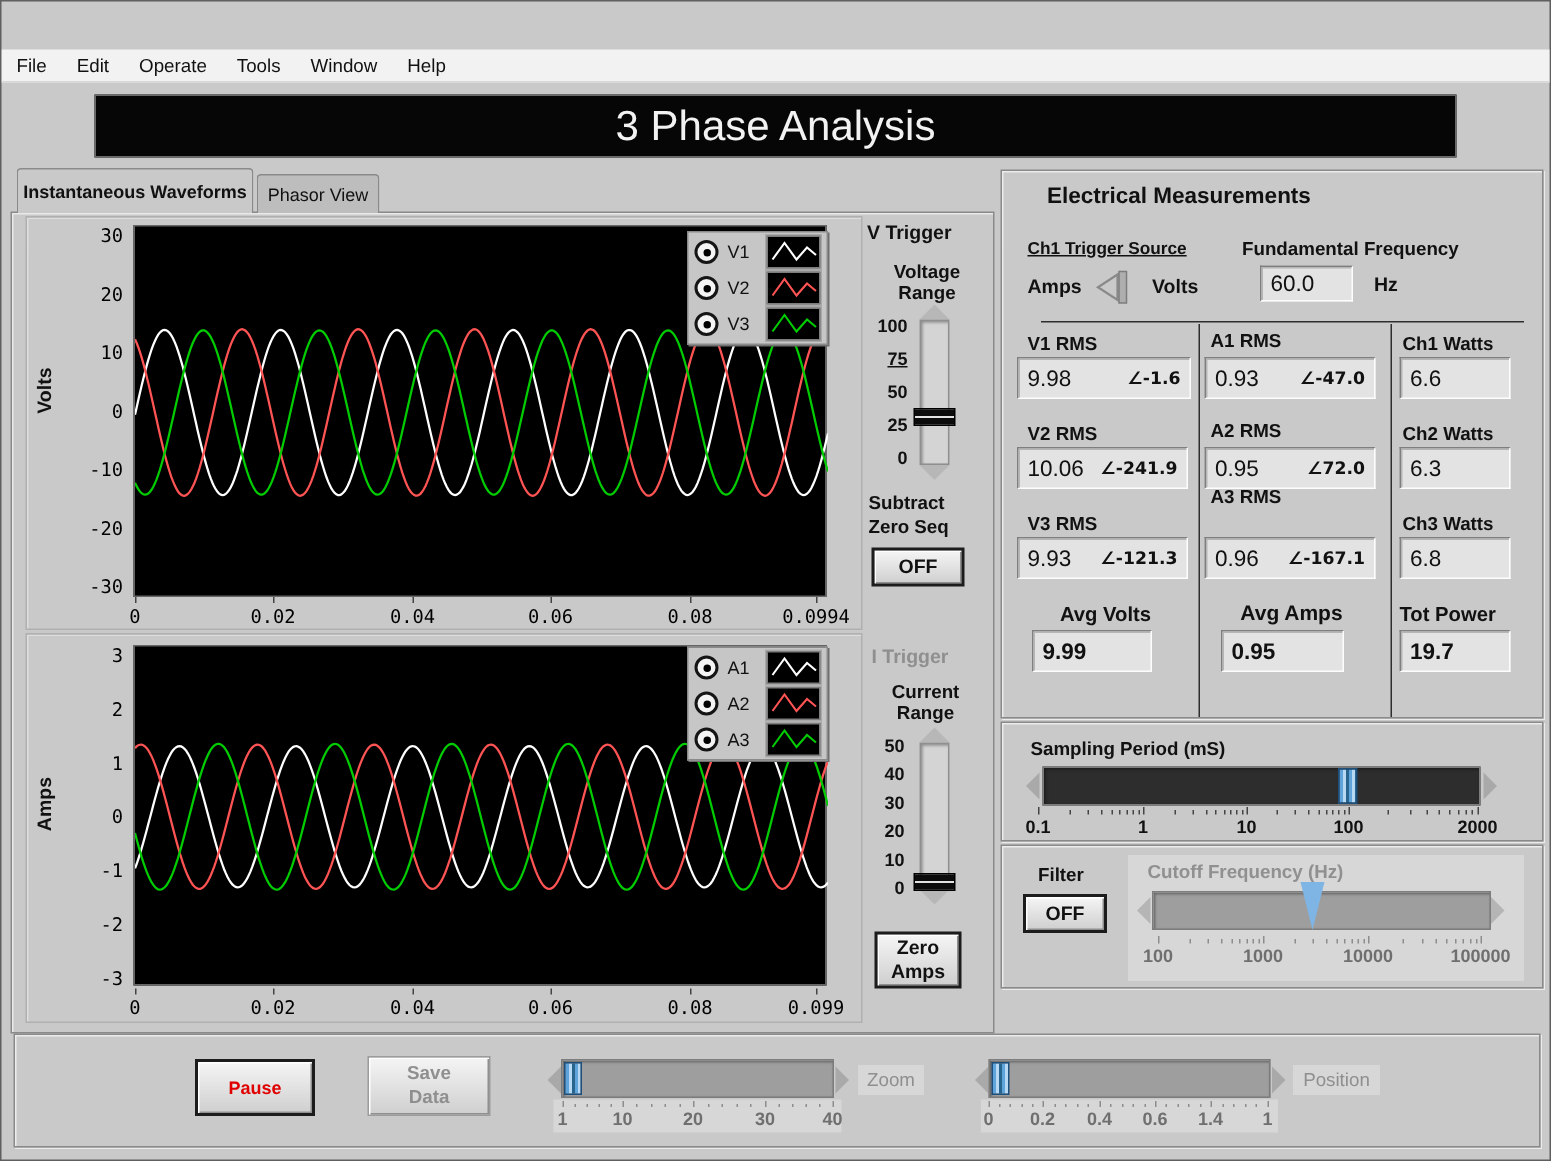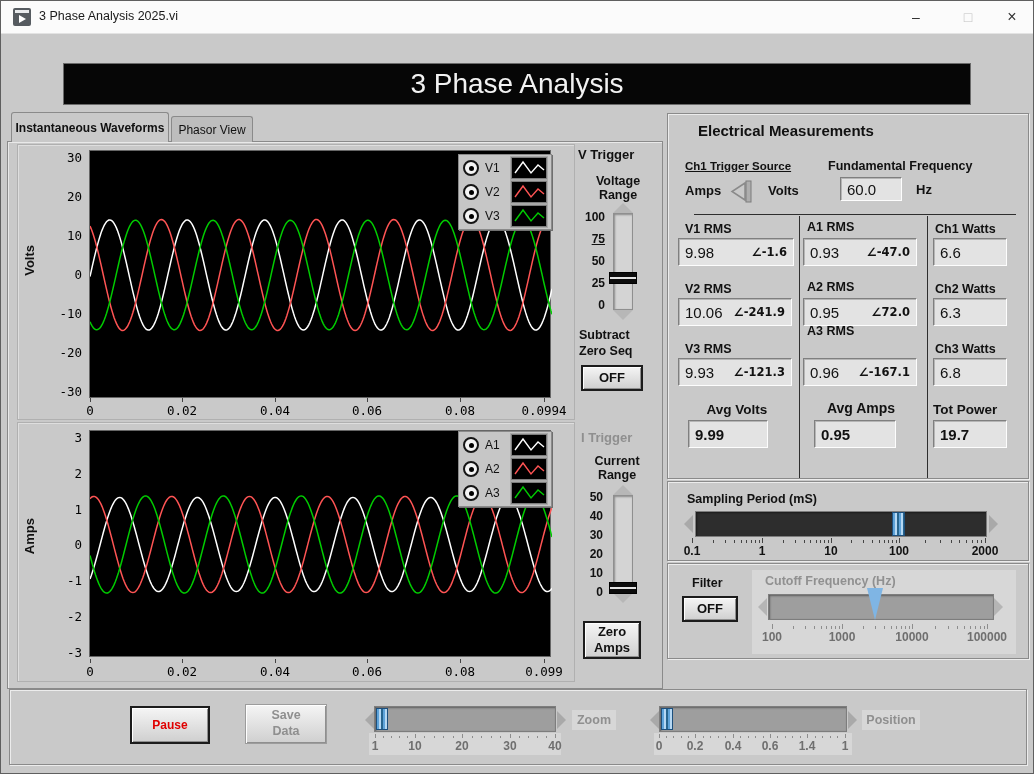--- a/index.html
+++ b/index.html
@@ -57,41 +57,38 @@
   .btn{position:absolute;display:flex;align-items:center;justify-content:center;text-align:center;
        background:linear-gradient(#f5f5f5,#cfcfcf);box-shadow:inset 1px 1px 0 #fff,inset -1px -1px 0 #8f8f8f;
        font-weight:bold;font-size:13px;line-height:1.25;box-sizing:border-box;}
   .btn-black{border:2px solid #1c1c1c;}
   .btn-plain{border:1px solid #9c9c9c;color:#8f8f8f;font-size:12.5px;}
   .vbox{position:absolute;background:#e3e3e3;border:1px solid;border-color:#7f7f7f #fdfdfd #fdfdfd #7f7f7f;
         box-shadow:1px 1px 0 #b5b5b5 inset;display:flex;align-items:center;padding:0 6px;box-sizing:border-box;font-size:15px;}
   .angle{margin-left:auto;font-weight:bold;font-size:11.5px;font-family:"DejaVu Sans",sans-serif;}
   .lbl{position:absolute;font-weight:bold;font-size:12.5px;white-space:nowrap;}
   .pale{position:absolute;background:#d7d7d7;}
-  .chip{position:absolute;background:#d7d7d7;color:#8f8f8f;font-weight:bold;font-size:12.5px;
+  .chip{position:absolute;background:#d7d7d7;color:#8f8f8f;font-weight:normal;font-size:12.5px;
         display:flex;align-items:center;justify-content:center;}
   .divider{position:absolute;background:#2e2e2e;}
 </style>
 </head>
 <body>
 
 <div id="app">
 
-  <div id="titlebar" class="abs">
-    <svg class="abs" style="left:12px;top:7px" width="18" height="18">
-      <rect x="0" y="0" width="18" height="18" rx="2" fill="#565b60"></rect>
-      <rect x="2" y="2" width="14" height="3" fill="#e9ebed"></rect>
-      <polygon points="6,7 13,11 6,15" fill="#ffffff"></polygon>
-    </svg>
-    <span id="titletext" class="abs">3 Phase Analysis 2025.vi</span>
-    <div class="abs winbtn" style="left:894px">–</div>
-    <div class="abs winbtn" style="left:946px;color:#c3c3c3">□</div>
-    <div class="abs winbtn" style="left:990px;font-size:16px">×</div>
-  </div>
-
+
+  <div id="menubar" class="abs">
+    <span class="menu-item">File</span>
+    <span class="menu-item">Edit</span>
+    <span class="menu-item">Operate</span>
+    <span class="menu-item">Tools</span>
+    <span class="menu-item">Window</span>
+    <span class="menu-item">Help</span>
+  </div>
 
   <div id="banner" class="abs">3 Phase Analysis</div>
 
   <div id="tab-active" class="abs tab">Instantaneous Waveforms</div>
   <div id="tab-inactive" class="abs tab">Phasor View</div>
   <div id="tabpage" class="abs"></div>
 
   <div class="abs chart-frame" style="left:16px;top:143px;width:556px;height:274px">
     <div class="abs ylab" style="left:4px;top:100px">Volts</div>
     <div class="abs chart-ticks orient-v" style="left:28px;top:0;width:38px;height:254px">

